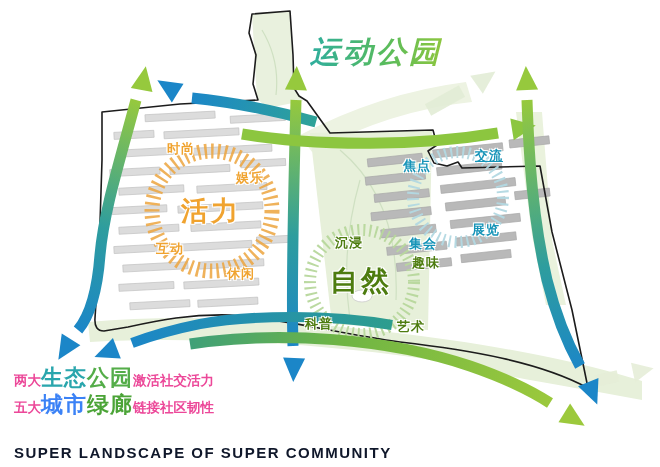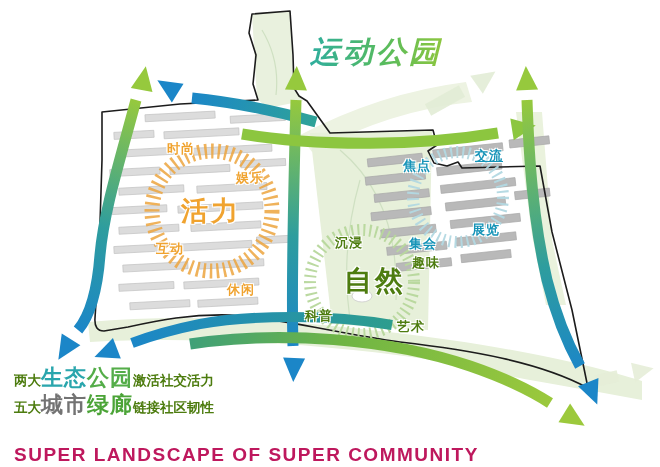--- a/index.html
+++ b/index.html
@@ -26,29 +26,29 @@
   }
   .title-sports{
     font-size:30px;
     background-image:linear-gradient(90deg,#2fae9e 0%,#56bb5e 55%,#8cc63f 100%);
   }
   .title-waterfront{
     font-size:26px;
     background-image:linear-gradient(90deg,#2b9cd8 0%,#35a89b 40%,#8cc63f 100%);
   }
   .cap-line{position:absolute;left:14px;white-space:nowrap;}
-  .cap-sm{font-size:13.5px;font-weight:700;color:#4d7c0f;}
+  .cap-sm{font-size:13.5px;font-weight:700;color:#ec4899;}
   .cap-big{font-size:22px;font-weight:800;letter-spacing:1px;}
   .c1a{color:#2aa6ad;} .c1b{color:#54ad49;}
-  .c2a{color:#737373;} .c2b{color:#4ba437;}
+  .c2a{color:#3b82f6;} .c2b{color:#4ba437;}
   .c3a{color:#8bc349;} .c3b{color:#8bc349;}
   .cap3-sm{color:#5ba03e;}
   .footer-en{
-    position:absolute;left:14px;top:444px;font-size:19px;font-weight:700;
-    letter-spacing:1.5px;color:#be185d;white-space:nowrap;
+    position:absolute;left:14px;top:444px;font-size:15px;font-weight:700;
+    letter-spacing:1.5px;color:#0f172a;white-space:nowrap;
   }
 </style>
 </head>
 <body>
 
 <div id="stage">
 
 <svg width="660" height="467" viewBox="0 0 660 467">
   <defs>
     <linearGradient id="gLeft" gradientUnits="userSpaceOnUse" x1="136" y1="100" x2="76" y2="332">
@@ -197,31 +197,31 @@
     </g>
   </g>
 </svg>
 
 <div class="grad-title title-sports" style="left:376px;top:52px;">运动公园</div>
 
 <div class="lbl lbl-orange zone-big" style="left:211px;top:211px;text-align:center;">活力</div>
 <div class="lbl lbl-orange" style="left:181px;top:149px;">时尚</div>
 <div class="lbl lbl-orange" style="left:250px;top:178px;">娱乐</div>
 <div class="lbl lbl-orange" style="left:170px;top:249px;">互动</div>
-<div class="lbl lbl-orange" style="left:241px;top:274px;margin-top:16px;">休闲</div>
+<div class="lbl lbl-orange" style="left:241px;top:274px;">休闲</div>
 
 <div class="lbl lbl-teal" style="left:417px;top:166px;">焦点</div>
 <div class="lbl lbl-teal" style="left:489px;top:156px;text-decoration:underline;">交流</div>
 <div class="lbl lbl-teal" style="left:423px;top:230px;margin-top:14px;">集会</div>
 <div class="lbl lbl-teal" style="left:486px;top:230px;">展览</div>
 
-<div class="lbl lbl-green zone-big" style="left:375px;top:281px;font-size:28px;">自然</div>
+<div class="lbl lbl-green zone-big" style="left:361px;top:281px;font-size:28px;">自然</div>
 <div class="lbl lbl-green" style="left:349px;top:243px;">沉浸</div>
 <div class="lbl lbl-green" style="left:426px;top:263px;">趣味</div>
-<div class="lbl lbl-green" style="left:319px;top:316px;">科普</div>
+<div class="lbl lbl-green" style="left:319px;top:324px;">科普</div>
 <div class="lbl lbl-green" style="left:411px;top:327px;">艺术</div>
 
 <div class="cap-line" style="top:363px;">
   <span class="cap-sm">两大</span><span class="cap-big c1a">生态</span><span class="cap-big c1b">公园</span><span class="cap-sm">激活社交活力</span>
 </div>
 <div class="cap-line" style="top:390px;">
   <span class="cap-sm">五大</span><span class="cap-big c2a">城市</span><span class="cap-big c2b">绿廊</span><span class="cap-sm">链接社区韧性</span>
 </div>
 <div class="footer-en">SUPER LANDSCAPE OF SUPER COMMUNITY</div>
 

